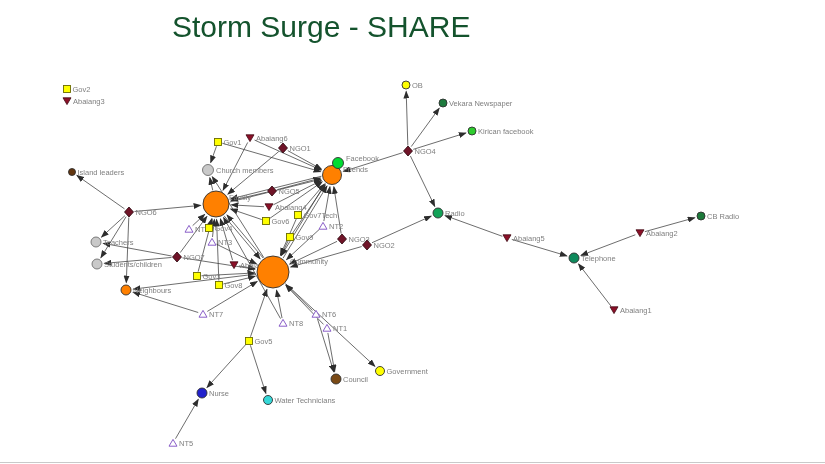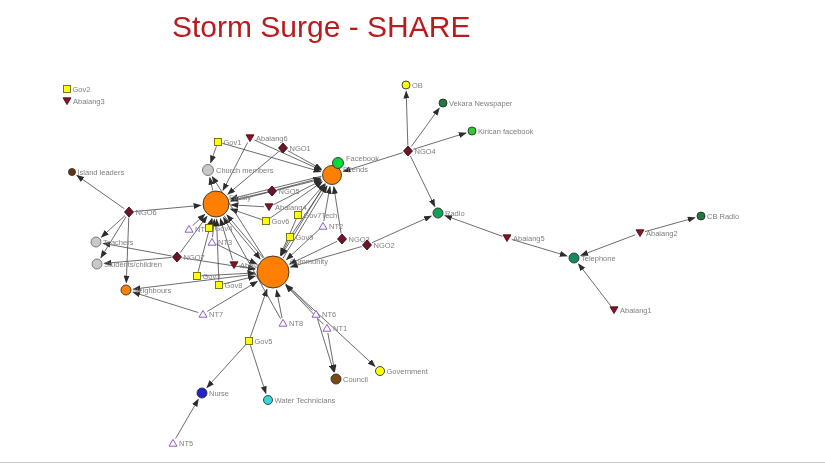--- a/index.html
+++ b/index.html
@@ -7,21 +7,21 @@
     position:relative;
     width:825px;height:464px;
     background:#ffffff;
     overflow:hidden;
     font-family:"Liberation Sans", sans-serif;
   }
   #title{
     position:absolute;
     left:172px;top:10px;
     font-size:30px;
-    color:#b91c1c;
+    color:#14532d;
     letter-spacing:0px;
     white-space:nowrap;
   }
   #net{position:absolute;left:0;top:0;}
   #bottom-line{
     position:absolute;left:0;right:0;bottom:1px;
     height:1px;background:#c9c9c9;
   }
   text{font-family:"Liberation Sans", sans-serif;}
 </style>

